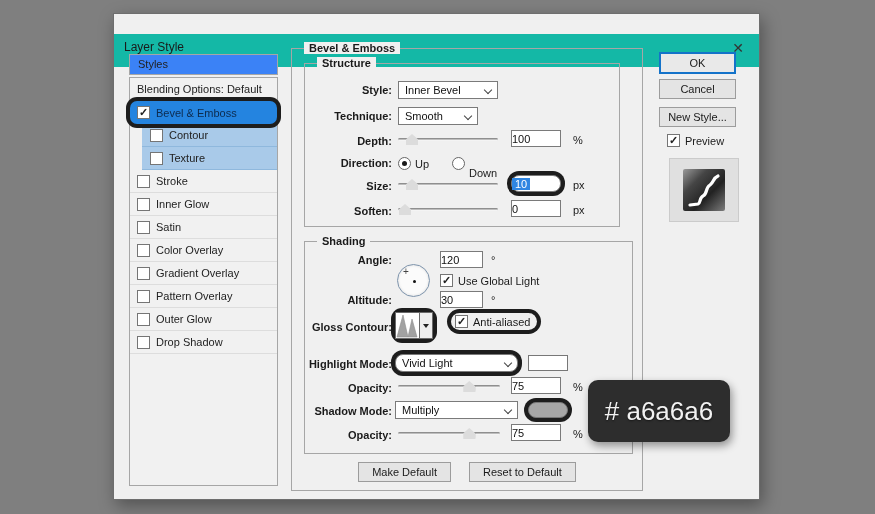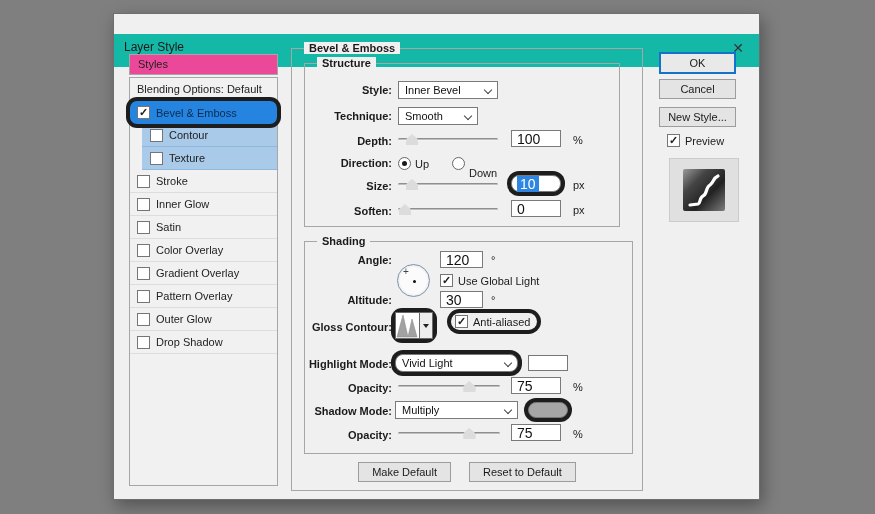--- a/index.html
+++ b/index.html
@@ -10,21 +10,21 @@
   
   .dialog { position:absolute; left:113px; top:13px; width:647px; height:487px;
             background:#f0f0f0; border:1px solid #6e6e6e; box-shadow:3px 6px 16px rgba(0,0,0,.35); }
   .titlebar { position:absolute; left:0; top:0; right:0; height:33px; background:#14b8a6;margin-top:20px; }
   .title { position:absolute; left:10px; top:6px; font-size:12px; color:#1a1a1a; }
   .close-btn { position:absolute; right:8px; top:3px; width:26px; height:21px; display:flex;
                align-items:center; justify-content:center; font-size:14px; color:#333; cursor:pointer; }
 
   
   .styles-header { position:absolute; left:15px; top:40px; width:149px; height:21px;
-                   border:1px solid #a6a6a6; background:#ec4899; font-size:11px; color:#222;
+                   border:1px solid #a6a6a6; background:#3b82f6; font-size:11px; color:#222;
                    padding-left:8px; line-height:19px; }
   .styles-list { position:absolute; left:15px; top:63px; width:149px; height:409px;
                  border:1px solid #a6a6a6; background:#f1f1f1; }
   .srow { height:23px; display:flex; align-items:center; gap:6px; padding-left:7px;
           font-size:11px; color:#222; border-bottom:1px solid #dddddd; }
   .srow.selected { background:#2484e0; color:#0d2b4e; position:relative; z-index:3;
                    border-radius:7px; box-shadow:0 0 0 4px #1d1d1d; border-bottom:none; }
   .srow.sub { margin-left:12px; background:#a9cae9; border-bottom:1px solid #8fb8dd; padding-left:8px;align-items:center; }
   .cb { flex:none; width:13px; height:13px; background:#fff; border:1px solid #757575;
         font-size:11px; font-weight:bold; line-height:11px; text-align:center; color:#222; }
@@ -35,21 +35,21 @@
   .legend { position:absolute; top:-7px; left:12px; background:#f0f0f0; padding:0 5px;
             font-size:11px; font-weight:bold; color:#1a1a1a; white-space:nowrap; }
   .groupbox { position:absolute; border:1px solid #a6a6a6; }
   .box-structure { left:12px; top:14px; width:316px; height:164px; }
   .box-shading   { left:12px; top:192px; width:329px; height:213px; }
 
   .lbl { position:absolute; left:0; width:87px; text-align:right; font-size:11px; color:#1a1a1a;font-weight:bold; }
   .unit { position:absolute; font-size:11px; color:#1a1a1a; }
 
   .field { position:absolute; width:50px; height:17px; background:#fff; border:1px solid #7a7a7a;
-           font-size:14px; color:#111; display:flex; align-items:center; padding-left:5px; }
+           font-size:11px; color:#111; display:flex; align-items:center; }
   .field-sm { width:43px; }
   .sel-text { background:#2f86e2; color:#fff; padding:0 3px; }
 
   .dropdown { position:absolute; height:18px; background:#fff; border:1px solid #7a7a7a;
               font-size:11px; color:#111; display:flex; align-items:center; padding:0 18px 0 6px; }
   .chev { position:absolute; right:6px; top:5px; width:6px; height:6px;
           border-right:1.6px solid #444; border-bottom:1.6px solid #444; transform:rotate(45deg); }
 
   .slider { position:absolute; width:100px; height:13px; }
   .slider .track { position:absolute; left:0; right:0; top:5px; height:3px; background:#bdbdbd;
@@ -319,13 +319,14 @@
             <stop offset="0.62" stop-color="#222222"></stop>
             <stop offset="1" stop-color="#7c7c7c"></stop>
           </linearGradient>
         </defs>
         <rect width="42" height="42" rx="2" fill="url(#pg)"></rect>
         <path d="M7 36 L15 35 C18 34 16 29 20 27 C25 24 22 19 27 16 C31 13 30 9 35 7" stroke="#ffffff" stroke-width="3.2" fill="none" stroke-linecap="round"></path>
       </svg>
     </div>
   </div>
 
+  <div class="tooltip"># a6a6a6</div>
 </div>
 
 </body></html>

